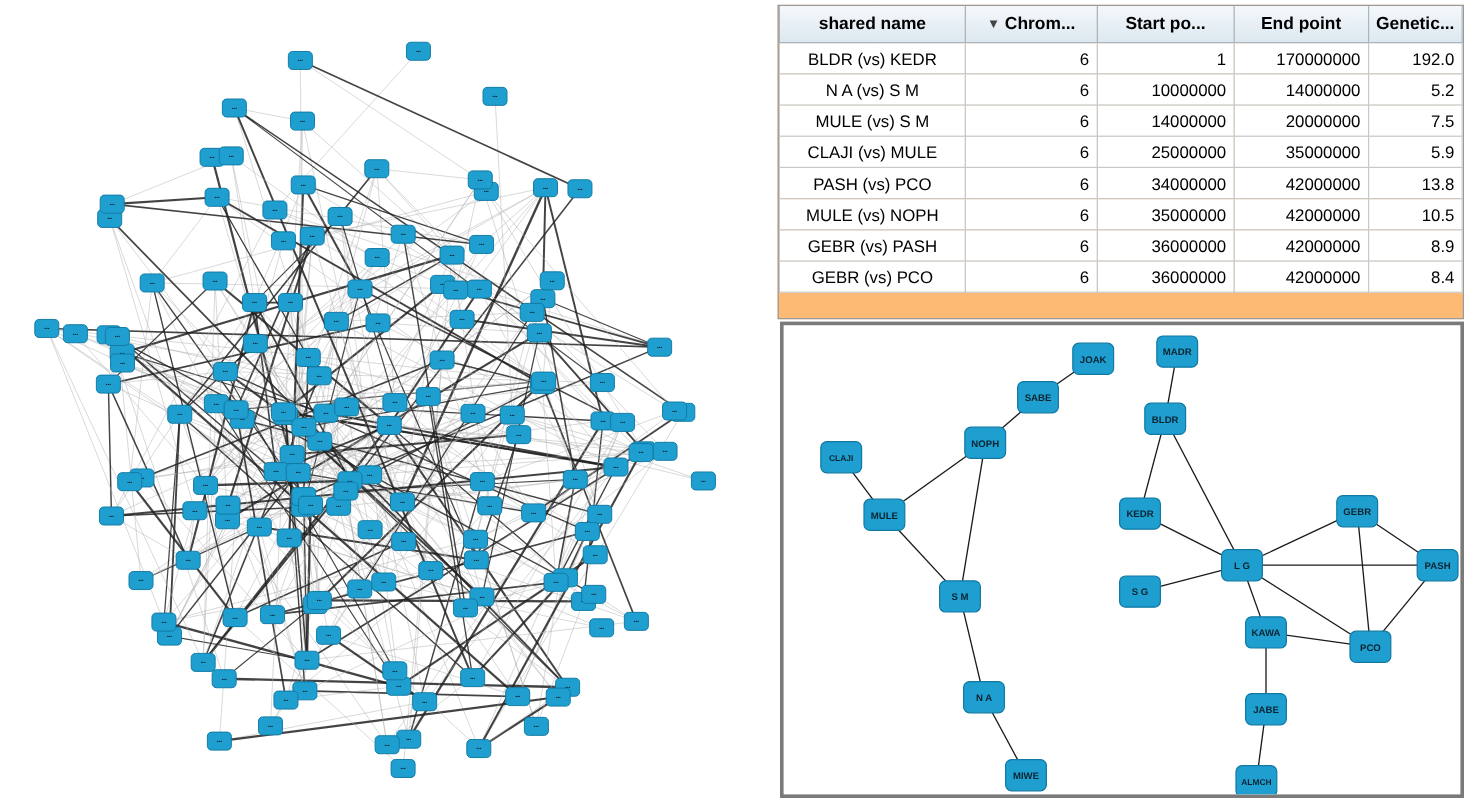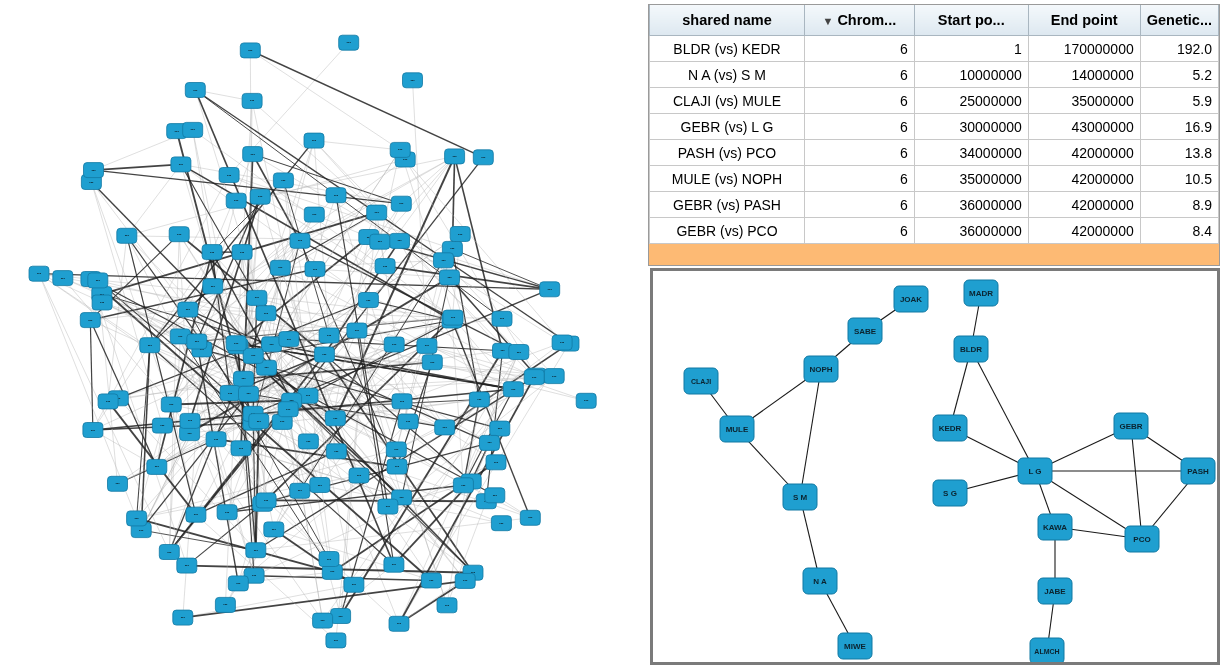--- a/index.html
+++ b/index.html
@@ -1148,32 +1148,32 @@
             <td class="col-gen">192.0</td>
           </tr>
           <tr>
             <td class="col-name">N A (vs) S M</td>
             <td class="col-chrom">6</td>
             <td class="col-start">10000000</td>
             <td class="col-end">14000000</td>
             <td class="col-gen">5.2</td>
           </tr>
           <tr>
+            <td class="col-name">MULE (vs) S M</td>
+            <td class="col-chrom">6</td>
+            <td class="col-start">14000000</td>
+            <td class="col-end">20000000</td>
+            <td class="col-gen">7.5</td>
+          </tr>
+          <tr>
             <td class="col-name">CLAJI (vs) MULE</td>
             <td class="col-chrom">6</td>
             <td class="col-start">25000000</td>
             <td class="col-end">35000000</td>
             <td class="col-gen">5.9</td>
-          </tr>
-          <tr>
-            <td class="col-name">GEBR (vs) L G</td>
-            <td class="col-chrom">6</td>
-            <td class="col-start">30000000</td>
-            <td class="col-end">43000000</td>
-            <td class="col-gen">16.9</td>
           </tr>
           <tr>
             <td class="col-name">PASH (vs) PCO</td>
             <td class="col-chrom">6</td>
             <td class="col-start">34000000</td>
             <td class="col-end">42000000</td>
             <td class="col-gen">13.8</td>
           </tr>
           <tr>
             <td class="col-name">MULE (vs) NOPH</td>

